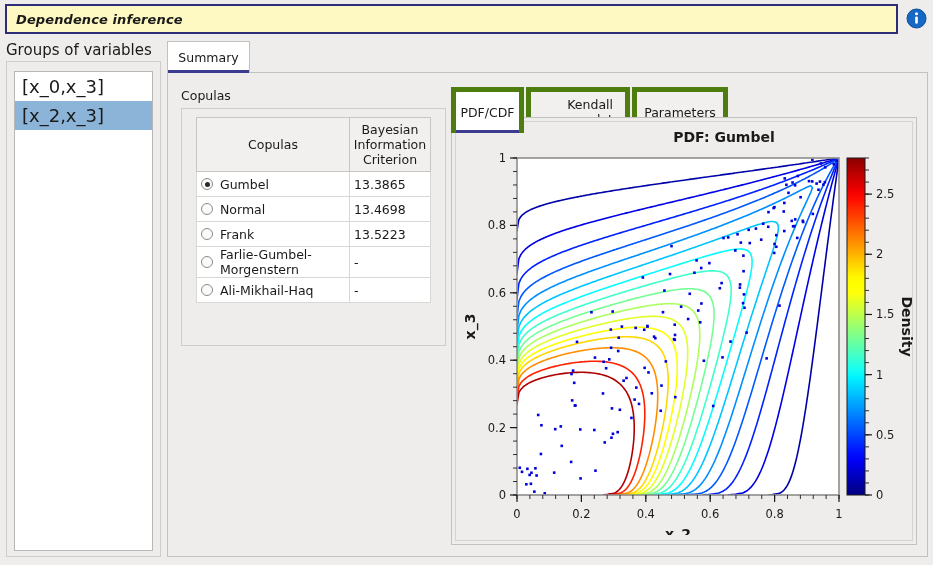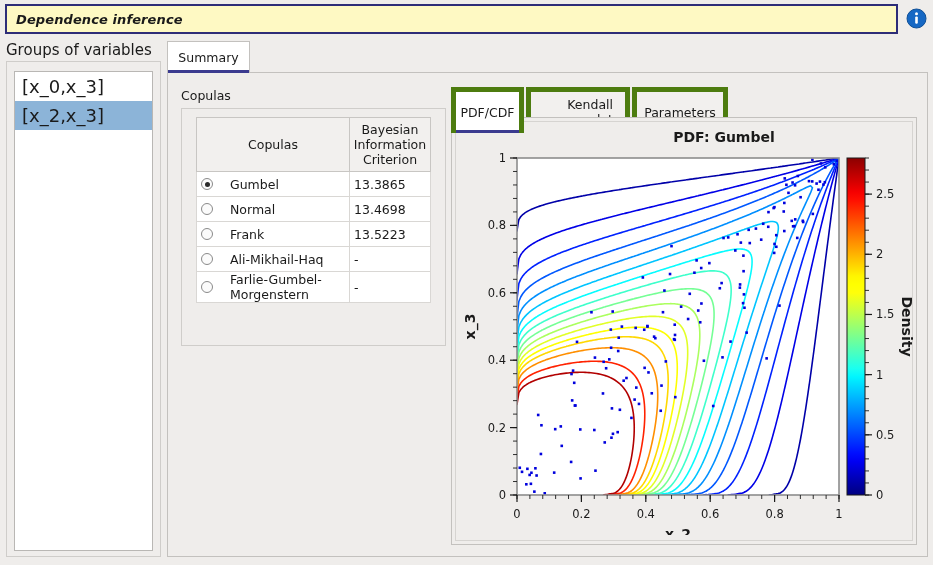--- a/index.html
+++ b/index.html
@@ -58,21 +58,21 @@
     border:1px solid #b9b7b4;box-sizing:border-box;font-size:12.5px;
   }
   #coptable th{
     background:#f2f0ee;border:1px solid #c8c6c3;font-weight:normal;
     padding:4px 3px;line-height:15px;margin-top:36px;
   }
   #coptable th.c1{width:146px;}
   #coptable td{
     border:1px solid #d9d7d4;padding:0 4px;height:24px;vertical-align:middle;
   }
-  .radiocell{display:flex;align-items:center;gap:17px;}
+  .radiocell{display:flex;align-items:center;gap:7px;}
   .radio{
     width:12px;height:12px;border-radius:50%;
     border:1px solid #8a8a8a;background:#fbfbfb;flex:none;
     box-sizing:border-box;position:relative;
   }
   .radio.on::after{
     content:"";position:absolute;left:2.5px;top:2.5px;width:5px;height:5px;
     border-radius:50%;background:#2a2a2a;
   }
   .cname{white-space:nowrap;}
@@ -165,30 +165,30 @@
           <span class="radio"></span>
           <span class="cname">Frank</span>
         </div>
       </td>
       <td>13.5223</td>
     </tr>
     <tr>
       <td>
         <div class="radiocell">
           <span class="radio"></span>
-          <span class="cname">Ali-Mikhail-Haq</span>
+          <span class="cname two">Farlie-Gumbel-Morgenstern</span>
         </div>
       </td>
       <td>-</td>
     </tr>
     <tr>
       <td>
         <div class="radiocell">
           <span class="radio"></span>
-          <span class="cname two">Farlie-Gumbel-Morgenstern</span>
+          <span class="cname">Ali-Mikhail-Haq</span>
         </div>
       </td>
       <td>-</td>
     </tr>
   </tbody>
 </table>
 
 <div class="ptab active" id="ptab0">
   <span>PDF/CDF</span>
   <span class="ul"></span>

